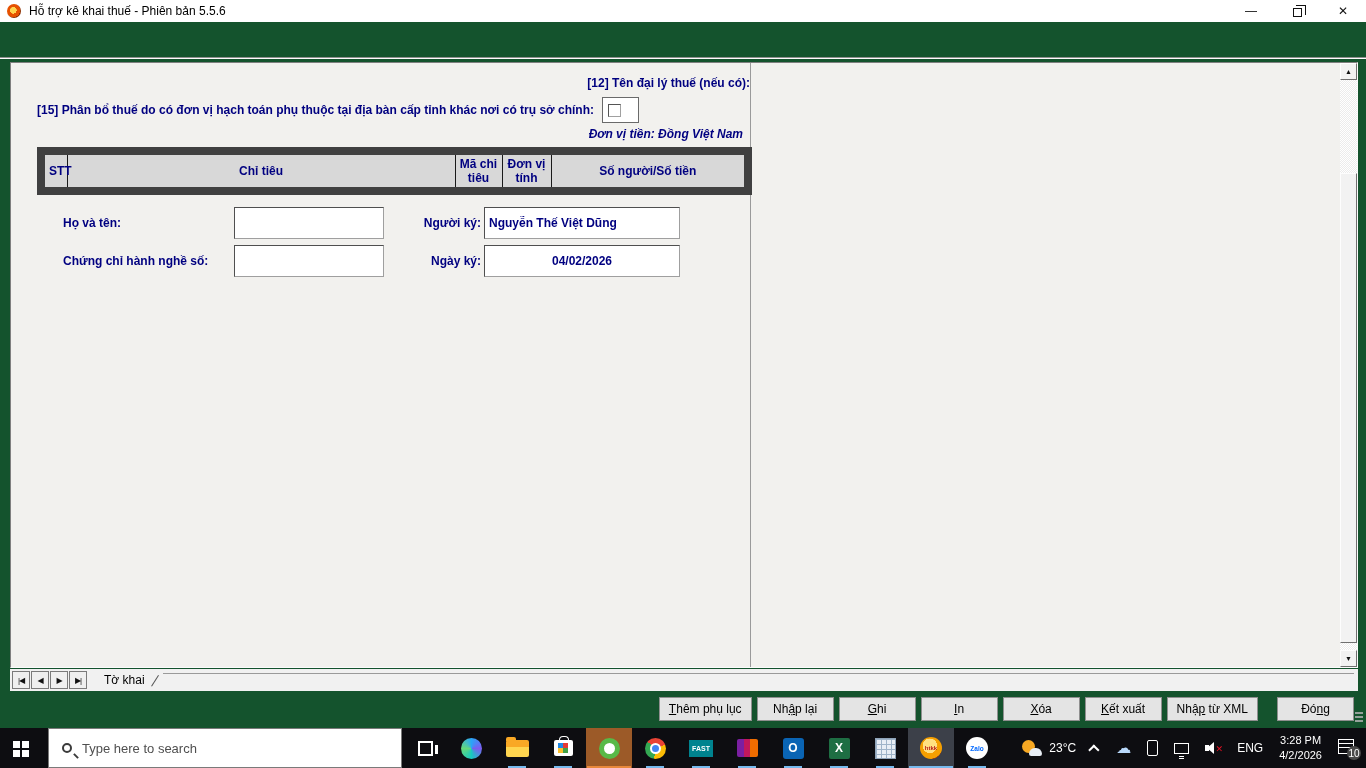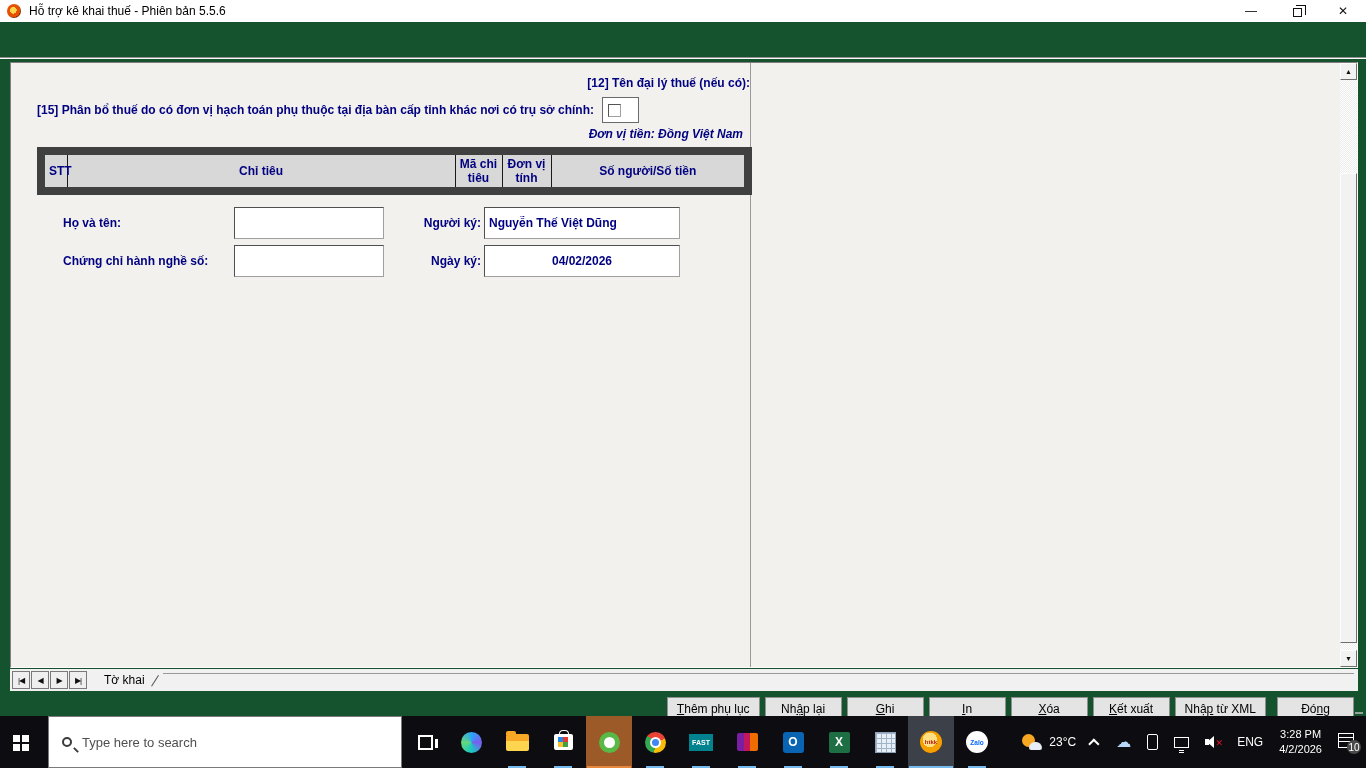--- a/index.html
+++ b/index.html
@@ -57,26 +57,26 @@
   .tabstrip { position:absolute; left:10px; top:669px; width:1348px; height:22px; background:#f1f1f1; display:flex; align-items:center; padding-left:2px; }
   .nav-btn { width:18px; height:18px; border:1px solid #7a7a7a; background:#efefef; margin-right:1px; display:flex; align-items:center; justify-content:center; font-size:8px; color:#111; letter-spacing:-1px; }
   .sheet-tab { margin-left:10px; font-size:12px; color:#000; padding:0 6px; }
   .tab-slash { font-size:15px; color:#555; transform:skewX(-20deg); margin-left:2px; }
   .strip-line { flex:1; height:1px; background:#9a9a9a; align-self:flex-start; margin-top:4px; margin-left:6px; margin-right:4px; }
 
   
   .btnrow { position:absolute; top:697px; right:12px; display:flex; gap:5px; }
   .abtn { height:24px; min-width:77px; padding:0 9px; background:#e4e4e4; border:1px solid #8f8f8f; font-family:inherit; font-size:12px; color:#000; }
   .abtn .k { text-decoration:underline; }
-  .abtn.last { margin-left:6px; }
+  .abtn.last { margin-left:14px; }
   .grip { position:absolute; right:3px; top:712px; width:8px; height:12px;
           background:repeating-linear-gradient(#b5b5b5 0 2px, transparent 2px 4px); opacity:.8; }
 
   
-  .taskbar { position:absolute; left:0; bottom:0; width:1366px; height:52px; background:#0d0d11; display:flex; align-items:stretch; color:#fff; }
+  .taskbar { position:absolute; left:0; bottom:0; width:1366px; height:40px; background:#0d0d11; display:flex; align-items:stretch; color:#fff; }
   .tb-start { width:48px; display:flex; align-items:center; justify-content:center; }
   .win-logo { width:7px; height:7px; background:#fff; box-shadow:9px 0 0 #fff, 0 9px 0 #fff, 9px 9px 0 #fff; margin:-8px 8px 0 -8px; }
   .tb-search { width:354px; background:#fff; display:flex; align-items:center; gap:10px; padding-left:13px; border:1px solid #7a7a7a; }
   .mag { width:10px; height:10px; border:2px solid #3b3b3b; border-radius:50%; position:relative; flex:none; }
   .mag:after { content:""; position:absolute; width:6px; height:2px; background:#3b3b3b; left:9px; top:10px; transform:rotate(45deg); }
   .tb-search input { border:none; outline:none; font-family:inherit; font-size:13px; color:#333; width:280px; background:transparent; }
   .tb-search input::placeholder { color:#4f4f4f; }
   .ti { width:46px; display:flex; align-items:center; justify-content:center; position:relative; }
   .ti.run:after { content:""; position:absolute; bottom:0; left:14px; right:14px; height:2px; background:#76b9ed; }
   .ti.active:after { left:1px; right:1px; }

